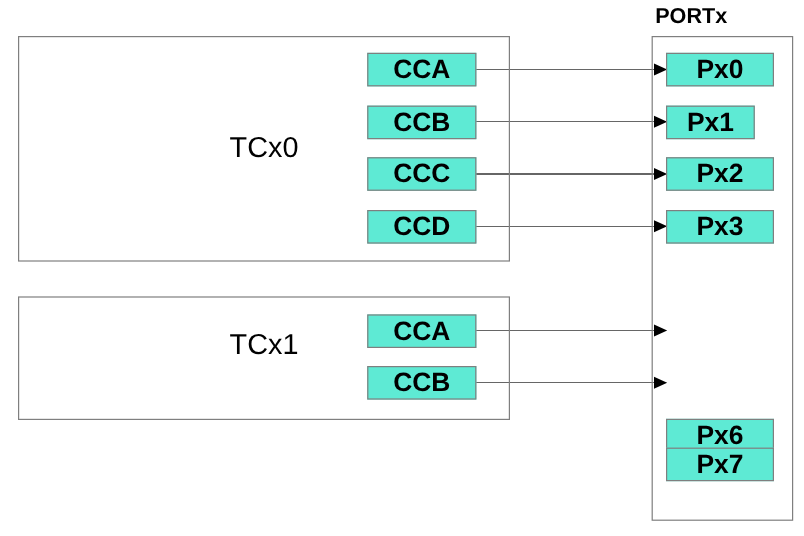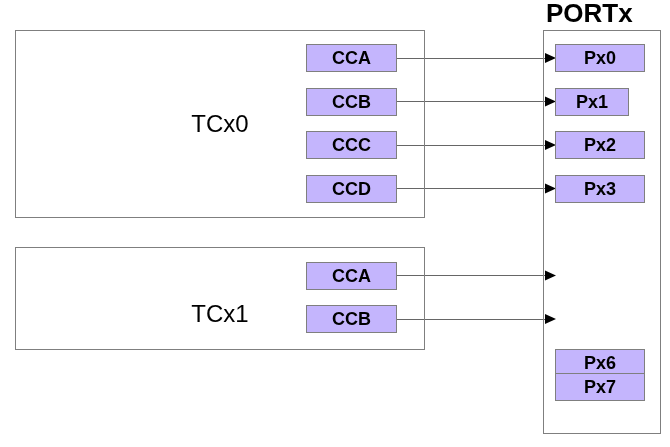--- a/index.html
+++ b/index.html
@@ -19,42 +19,42 @@
   .outline-box {
     position: absolute;
     box-sizing: border-box;
     border: 1px solid var(--border, #7f7f7f);
     background: transparent;
   }
   .label-box {
     position: absolute;
     box-sizing: border-box;
     border: 1px solid var(--border, #7f7f7f);
-    background: #c4b5fd;
+    background: #5eead4;
     display: flex;
     align-items: center;
     justify-content: center;
     font-weight: bold;
-    font-size: 18px;
+    font-size: 22px;
     line-height: 1;
   }
   .timer-label {
     position: absolute;
     font-weight: normal;
     font-size: 24px;
     line-height: 1;
     transform: translate(-50%, -50%);
     white-space: nowrap;
   }
   #port-title {
     position: absolute;
     left: 546px;
     top: 0px;
     font-weight: bold;
-    font-size: 26px;
+    font-size: 18px;
     line-height: 26px;
     white-space: nowrap;
   }
   #wires {
     position: absolute;
     left: 0;
     top: 0;
     pointer-events: none;
   }
 </style>
@@ -77,21 +77,21 @@
       <line x1="397" y1="319" x2="547" y2="319" stroke="#666666" stroke-width="1" shape-rendering="crispEdges"></line>
       <polygon points="556,319 545,314 545,324" fill="#000000"></polygon>
     </svg>
 <div class="outline-box" style="left: 15px; top: 30px; width: 410px; height: 188px;"></div>
     <div class="timer-label" style="left: 220px; top: 124px;">TCx0</div>
     <div class="label-box" style="left: 306px; top: 44px; width: 91px; height: 28px;">CCA</div>
     <div class="label-box" style="left: 306px; top: 87.5px; width: 91px; height: 28px;">CCB</div>
     <div class="label-box" style="left: 306px; top: 174.5px; width: 91px; height: 28px;">CCD</div>
     <div class="label-box" style="left: 306px; top: 131px; width: 91px; height: 28px;">CCC</div>
     <div class="outline-box" style="left: 15px; top: 247px; width: 410px; height: 103px;"></div>
-    <div class="timer-label" style="left: 220px; top: 314px;">TCx1</div>
+    <div class="timer-label" style="left: 220px; top: 288px;">TCx1</div>
     <div class="label-box" style="left: 306px; top: 261.5px; width: 91px; height: 28px;">CCA</div>
     <div class="label-box" style="left: 306px; top: 305px; width: 91px; height: 28px;">CCB</div>
     <div class="outline-box" style="left: 543px; top: 30px; width: 118px; height: 404px;"></div>
     <div class="label-box" style="left: 555px; top: 44px; width: 90px; height: 28px; text-align: right;">Px0</div>
     <div class="label-box" style="left: 555px; top: 87.5px; width: 74px; height: 28px;">Px1</div>
     <div class="label-box" style="left: 555px; top: 131px; width: 90px; height: 28px;">Px2</div>
     <div class="label-box" style="left: 555px; top: 174.5px; width: 90px; height: 28px;">Px3</div>
     <div class="label-box" style="left: 555px; top: 348.5px; width: 90px; height: 28px;">Px6</div>
     <div class="label-box" style="left: 555px; top: 373px; width: 90px; height: 28px;">Px7</div>
   </div>

